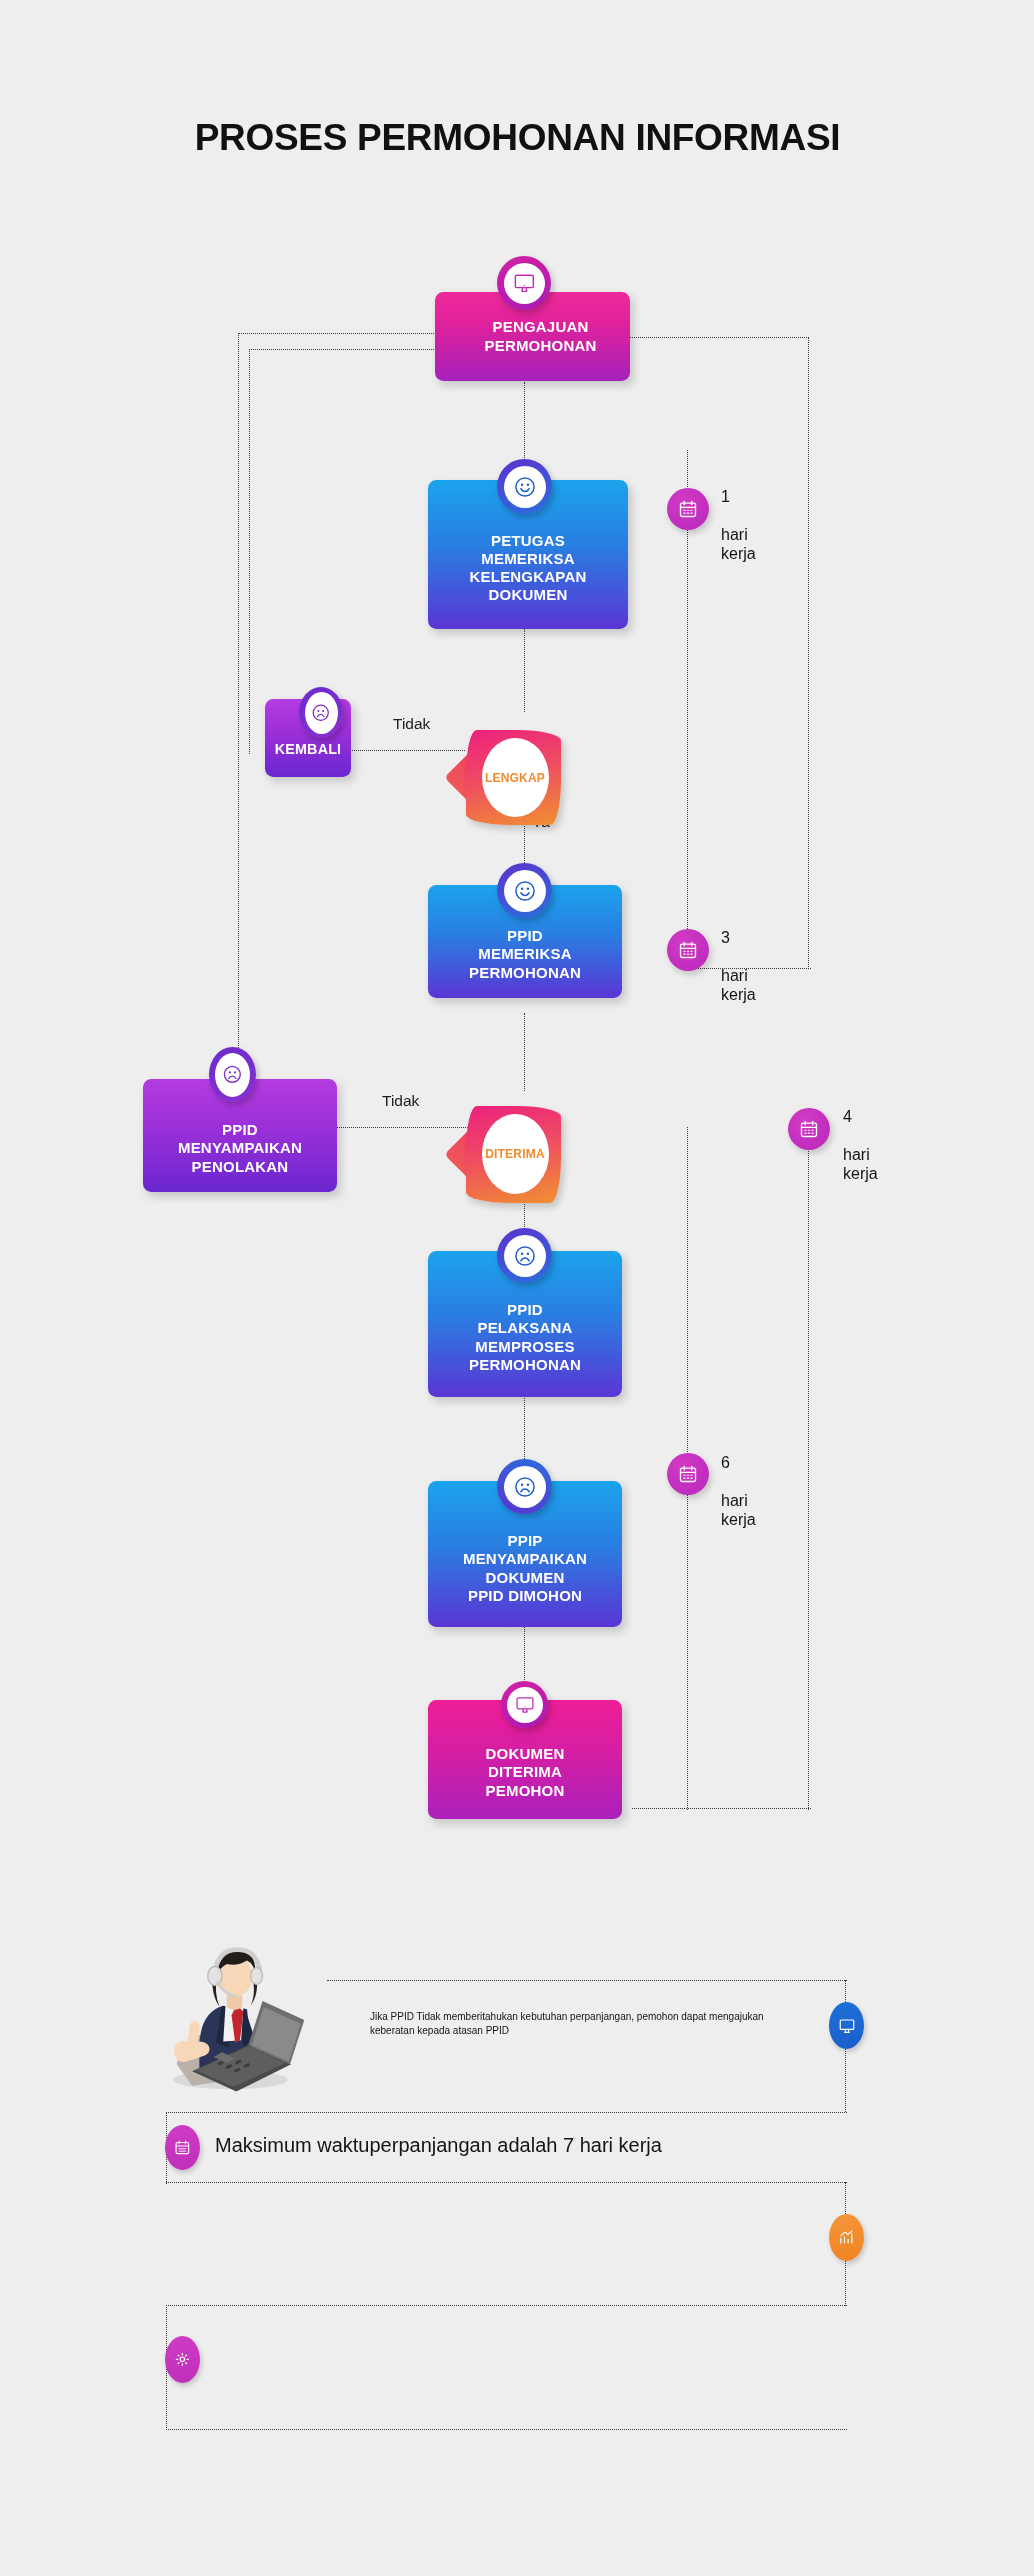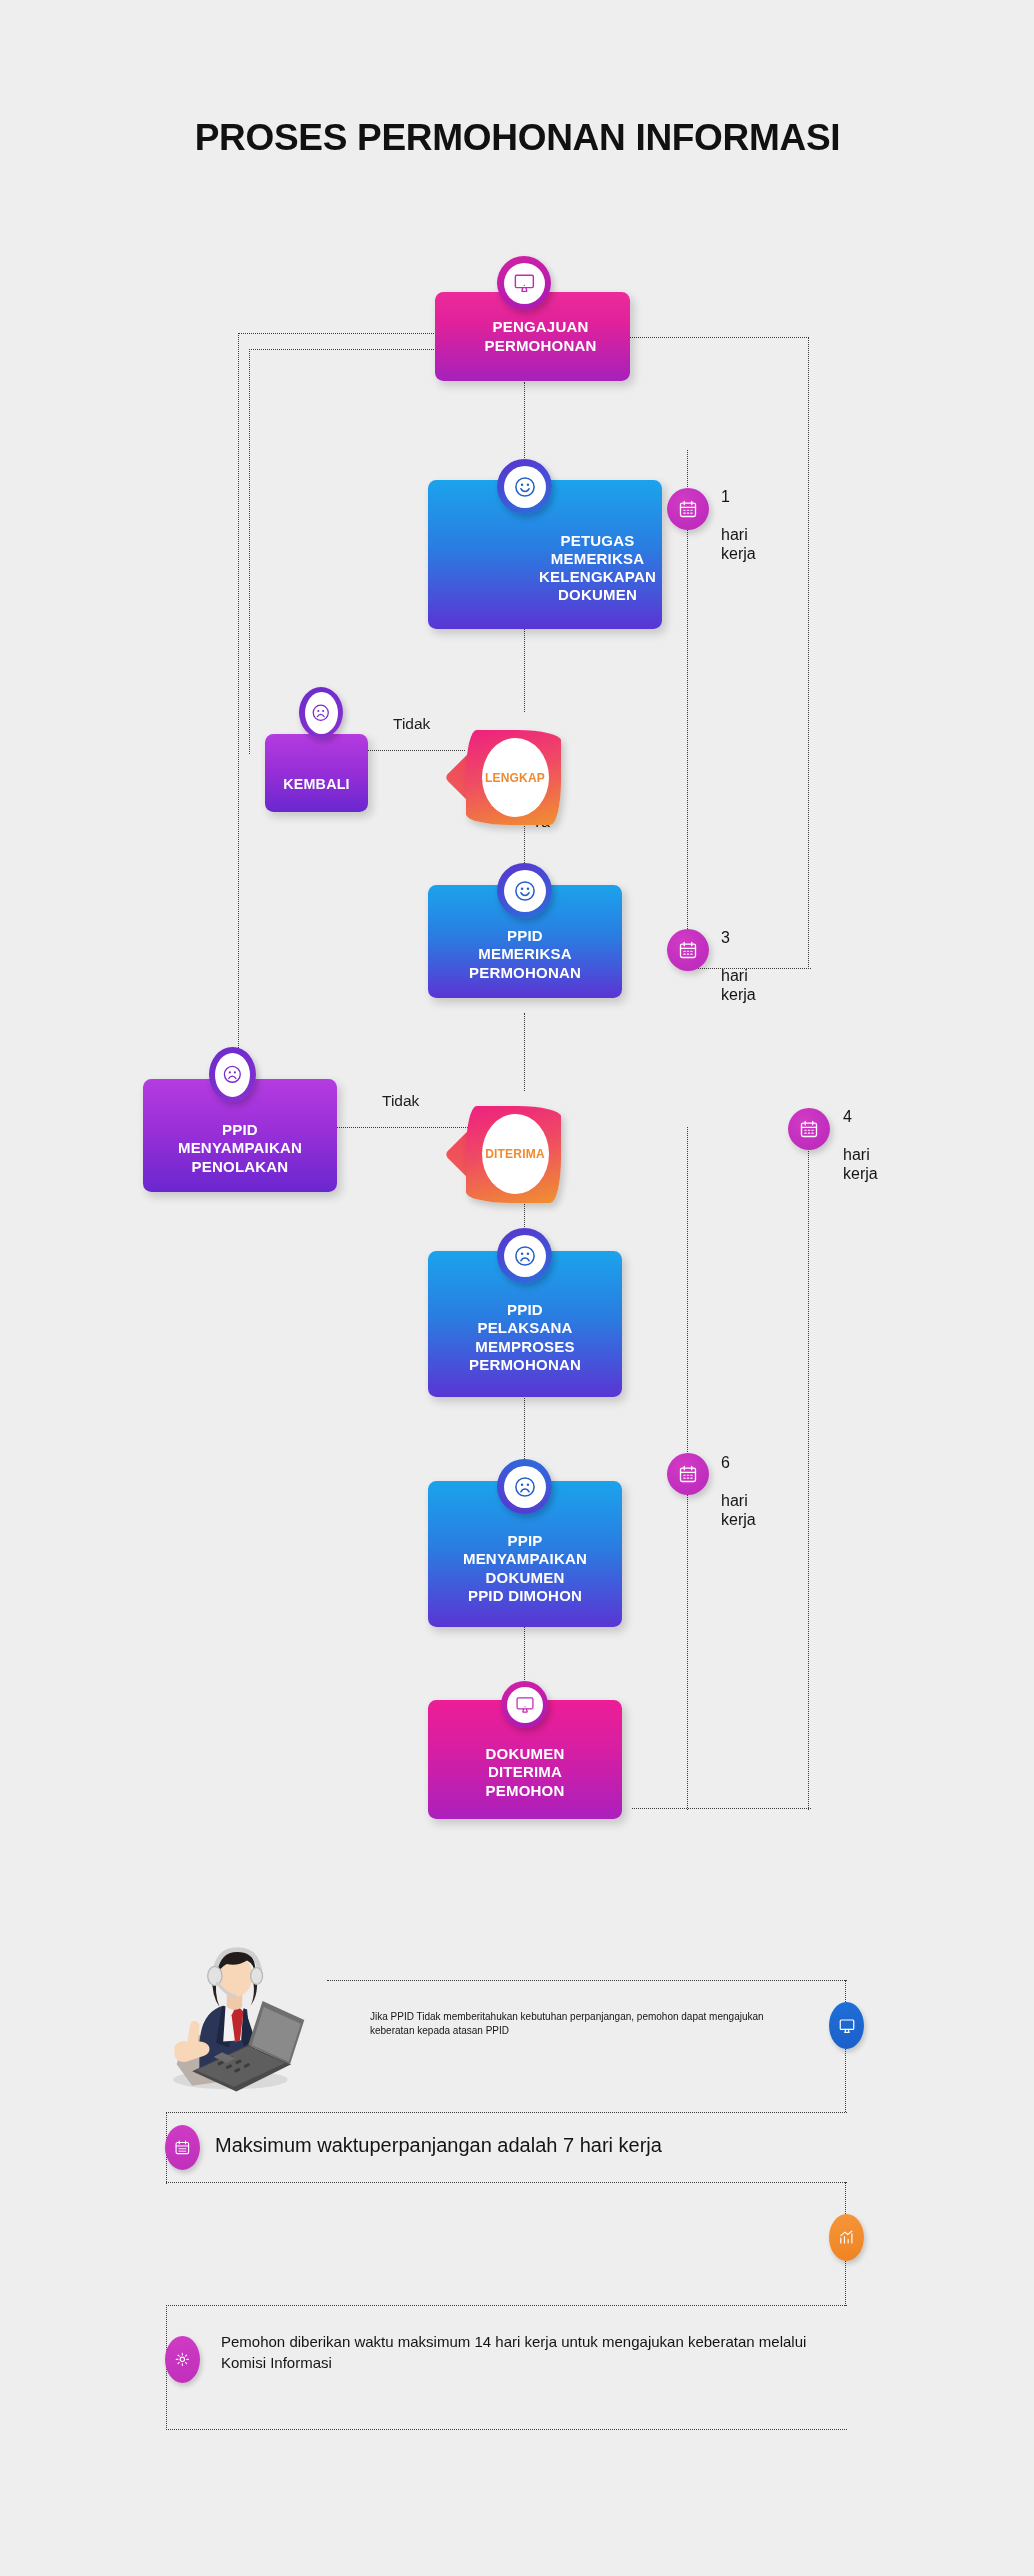--- a/index.html
+++ b/index.html
@@ -157,21 +157,21 @@
         <svg width="22.7" height="22.7" viewBox="0 0 24 24" fill="none" stroke="#c42ab3" stroke-width="1.5">
           <rect x="2.5" y="3.5" width="19" height="13" rx="1.4"></rect>
           <path d="M9 20.5h6M10.3 16.5l-1 4M13.7 16.5l1 4"></path>
           <circle cx="12" cy="14.2" r="0.7" fill="#c42ab3" stroke="none"></circle>
         </svg>
       </div>
     </div>
   </div>
 
   <div class="node">
-    <div class="box grad-blue" style="left:428px;top:480px;width:234px;height:149px;font-size:15px;justify-content:flex-end;">
+    <div class="box grad-blue" style="left:428px;top:480px;width:200px;height:149px;font-size:15px;">
       <div class="label" style="padding-top:27.4px;">PETUGAS
 MEMERIKSA
 KELENGKAPAN
 DOKUMEN</div>
     </div>
     <div class="icon-bubble ring-blue" style="left:497px;top:459px;width:55px;height:55px;">
       <div class="icon-inner" style="width:42px;height:42px;">
         <svg width="26" height="26" viewBox="0 0 24 24" fill="none" stroke="#2460c9" stroke-width="1.4">
           <circle cx="12" cy="12" r="8.4"></circle>
           <circle cx="9.3" cy="10" r="1.15" fill="#2460c9" stroke="none"></circle>
@@ -186,21 +186,21 @@
     <div class="diamond-tip"></div>
     <div class="diamond"></div>
     <div class="diamond-core" style="left:15.5px;top:8.3px;width:67px;height:79px;font-size:12px;">
       <span>LENGKAP</span>
     </div>
   </div>
   <div class="edge-label" style="left:393px;top:715px;font-size:15.5px;">Tidak</div>
   <div class="edge-label" style="left:532px;top:813px;font-size:15.5px;">Ya</div>
 
   <div class="node">
-    <div class="box grad-purple" style="left:265px;top:734px;width:103px;height:78px;font-size:14.3px;">
+    <div class="box grad-purple" style="left:265px;top:699px;width:86px;height:78px;font-size:14.3px;">
       <div class="label" style="padding-top:24px;">KEMBALI</div>
     </div>
     <div class="icon-bubble ring-purple" style="left:299px;top:687px;width:44px;height:51px;border-radius:50%;">
       <div class="icon-inner" style="width:33px;height:42px;border-radius:50%;">
         <svg width="21.5" height="21.5" viewBox="0 0 24 24" fill="none" stroke="#7a2ccd" stroke-width="1.4">
           <circle cx="12" cy="12" r="8.4"></circle>
           <circle cx="9.3" cy="10" r="1.15" fill="#7a2ccd" stroke="none"></circle>
           <circle cx="14.7" cy="10" r="1.15" fill="#7a2ccd" stroke="none"></circle>
           <path d="M8.2 16.4c1-1.8 2.4-2.6 3.8-2.6s2.8.8 3.8 2.6" stroke-linecap="round"></path>
         </svg>
@@ -448,21 +448,20 @@
   <div class="dot-h" style="left:166px;top:2305px;width:681px;"></div>
   <div class="note-bubble bub-orange" style="left:829px;top:2214px;width:35px;height:47px;">
     <svg width="16.7" height="16.7" viewBox="0 0 24 24" fill="none" stroke="#fff" stroke-width="1.7">
       <path d="M4 20V13M9.3 20v-9M14.6 20v-5M20 20V7" stroke-linecap="round"></path>
       <path d="M4 9.5l6-5 4 3.5 6-5" stroke-linecap="round" stroke-linejoin="round"></path>
     </svg>
   </div>
 
   <div class="dot-v" style="left:166px;top:2305px;height:125px;"></div>
   <div class="dot-h" style="left:166px;top:2429px;width:681px;"></div>
-  <div class="note-text" style="left:221px;top:2331px;width:602px;font-size:15px;">Pemohon diberikan waktu maksimum 14 hari kerja untuk mengajukan keberatan melalui Komisi Informasi</div>
   <div class="note-bubble bub-magenta" style="left:165px;top:2336px;width:35px;height:47px;">
     <svg width="16.7" height="16.7" viewBox="0 0 24 24" fill="none" stroke="#fff" stroke-width="1.6">
       <circle cx="12" cy="12" r="3.2"></circle>
       <path d="M12 3.2v2.4M12 18.4v2.4M3.2 12h2.4M18.4 12h2.4M5.8 5.8l1.7 1.7M16.5 16.5l1.7 1.7M18.2 5.8l-1.7 1.7M7.5 16.5l-1.7 1.7" stroke-linecap="round"></path>
     </svg>
   </div>
 
 </div>
 
 

